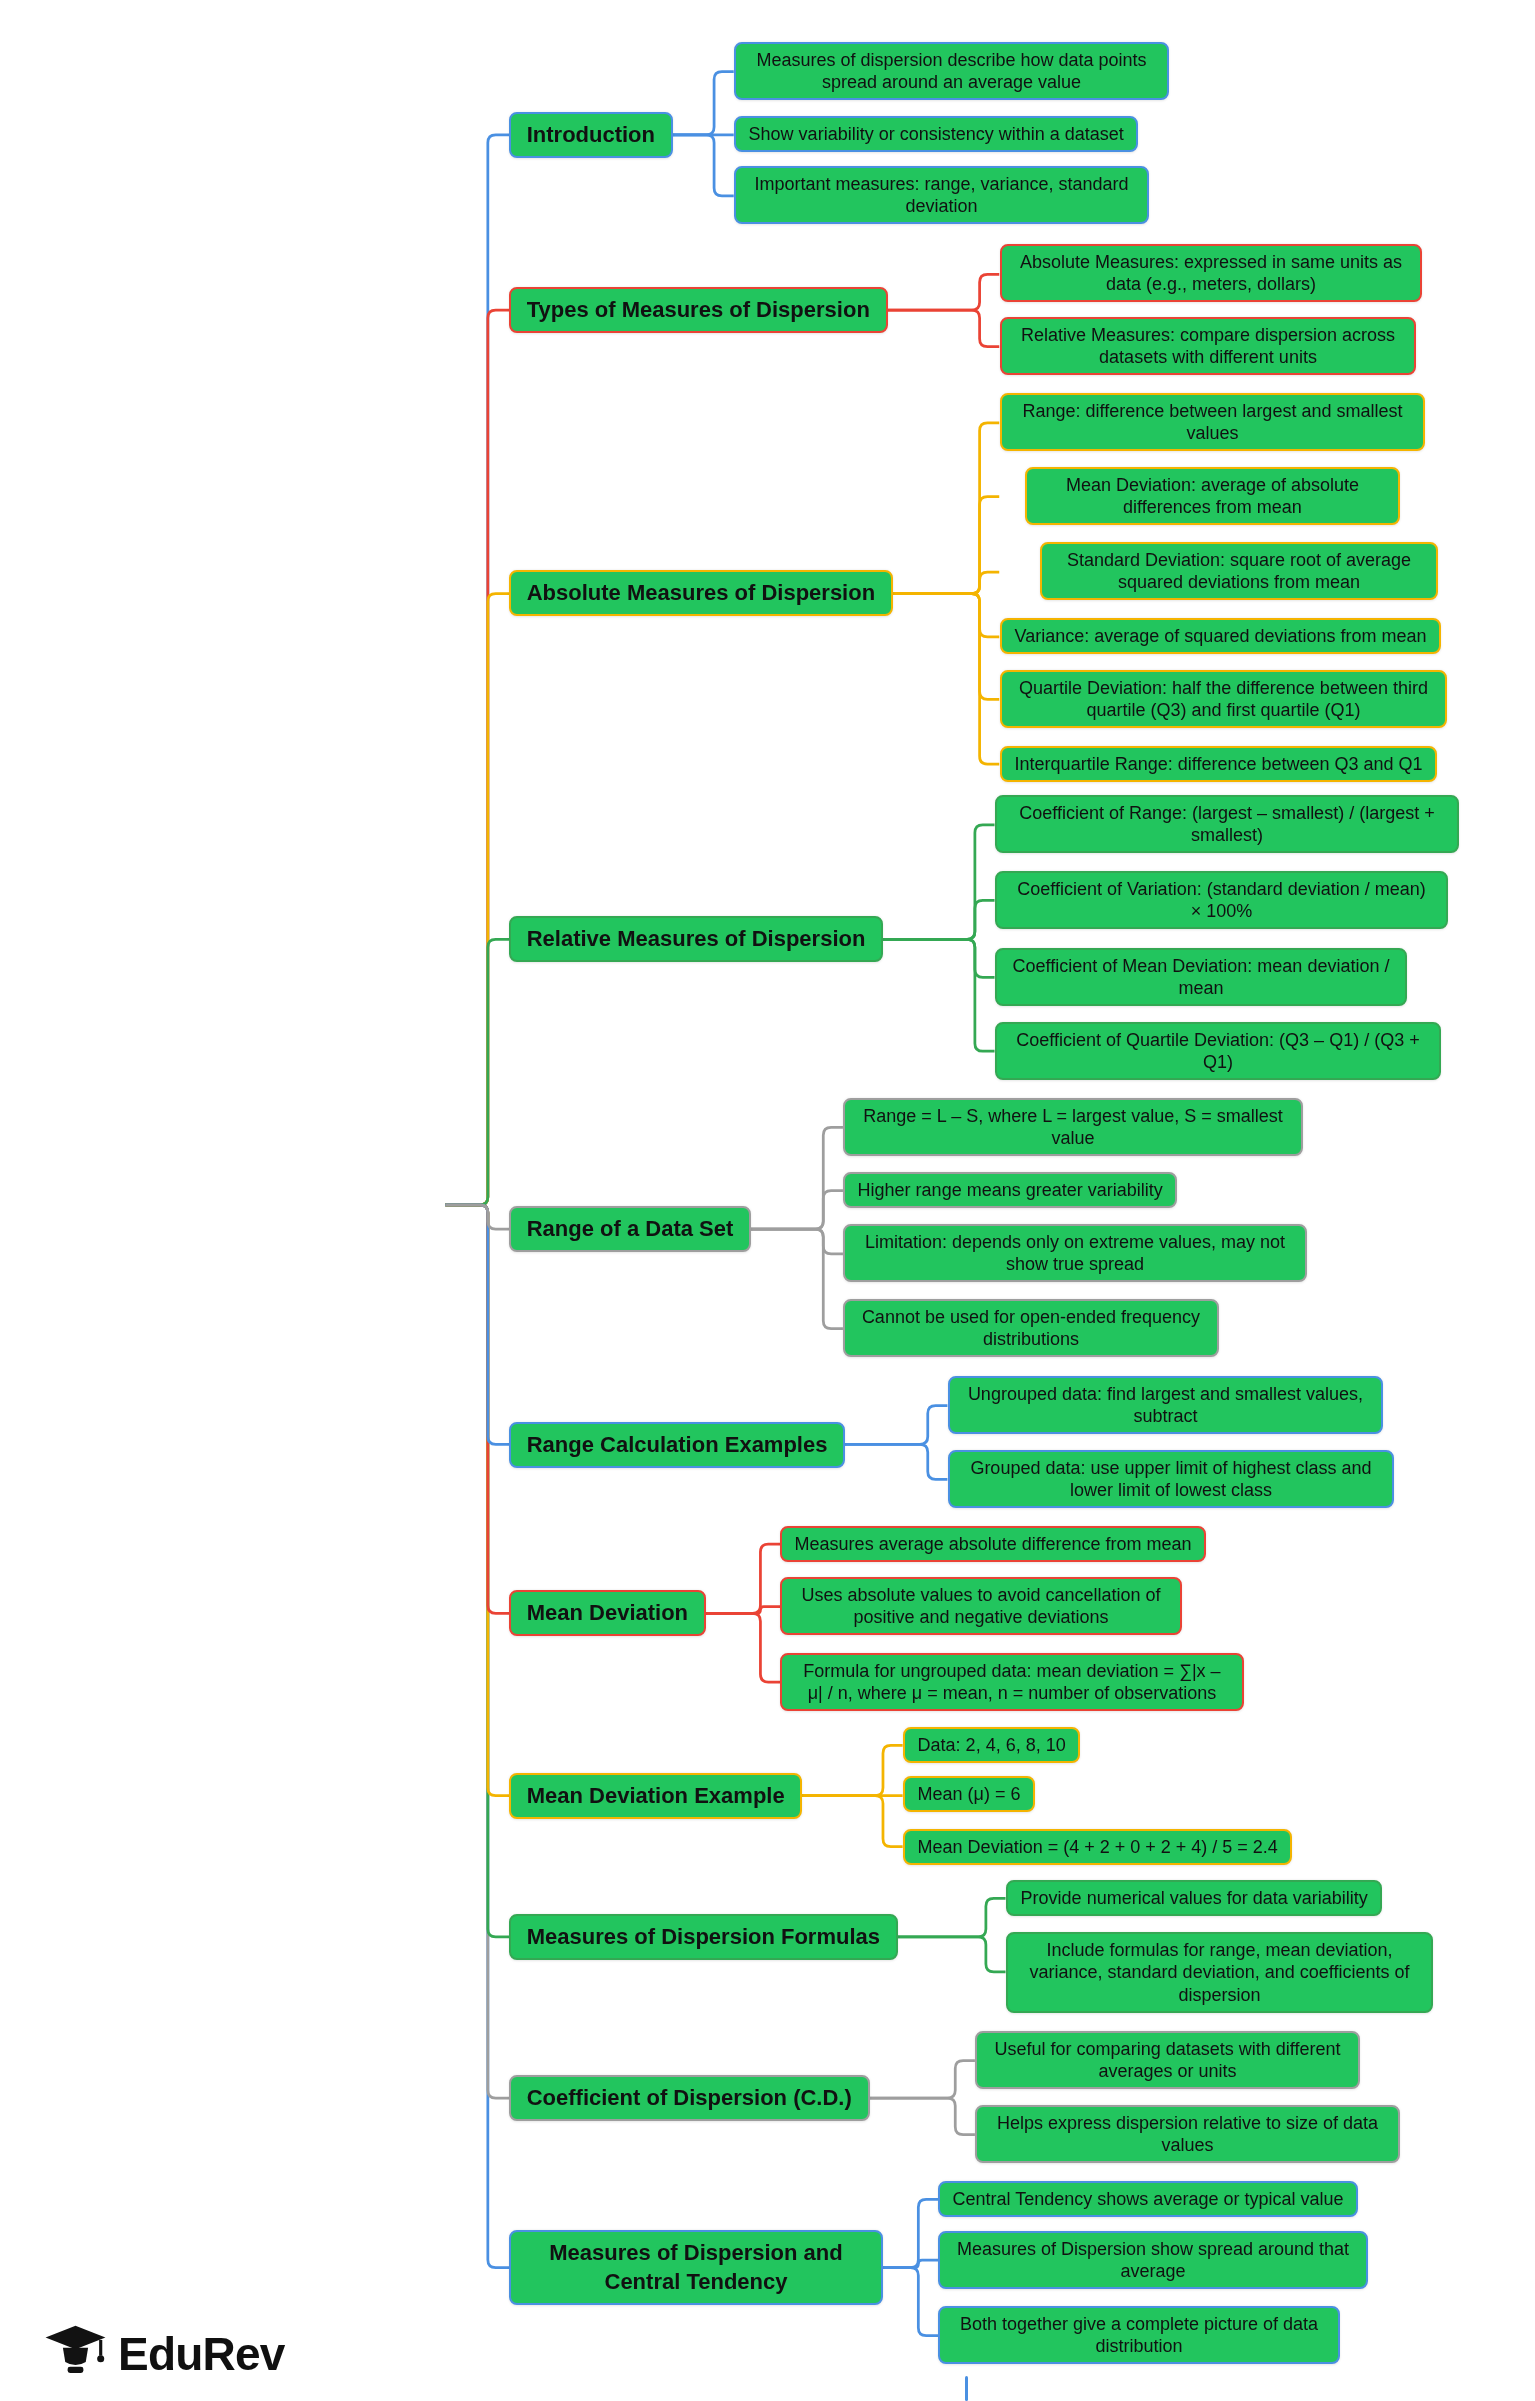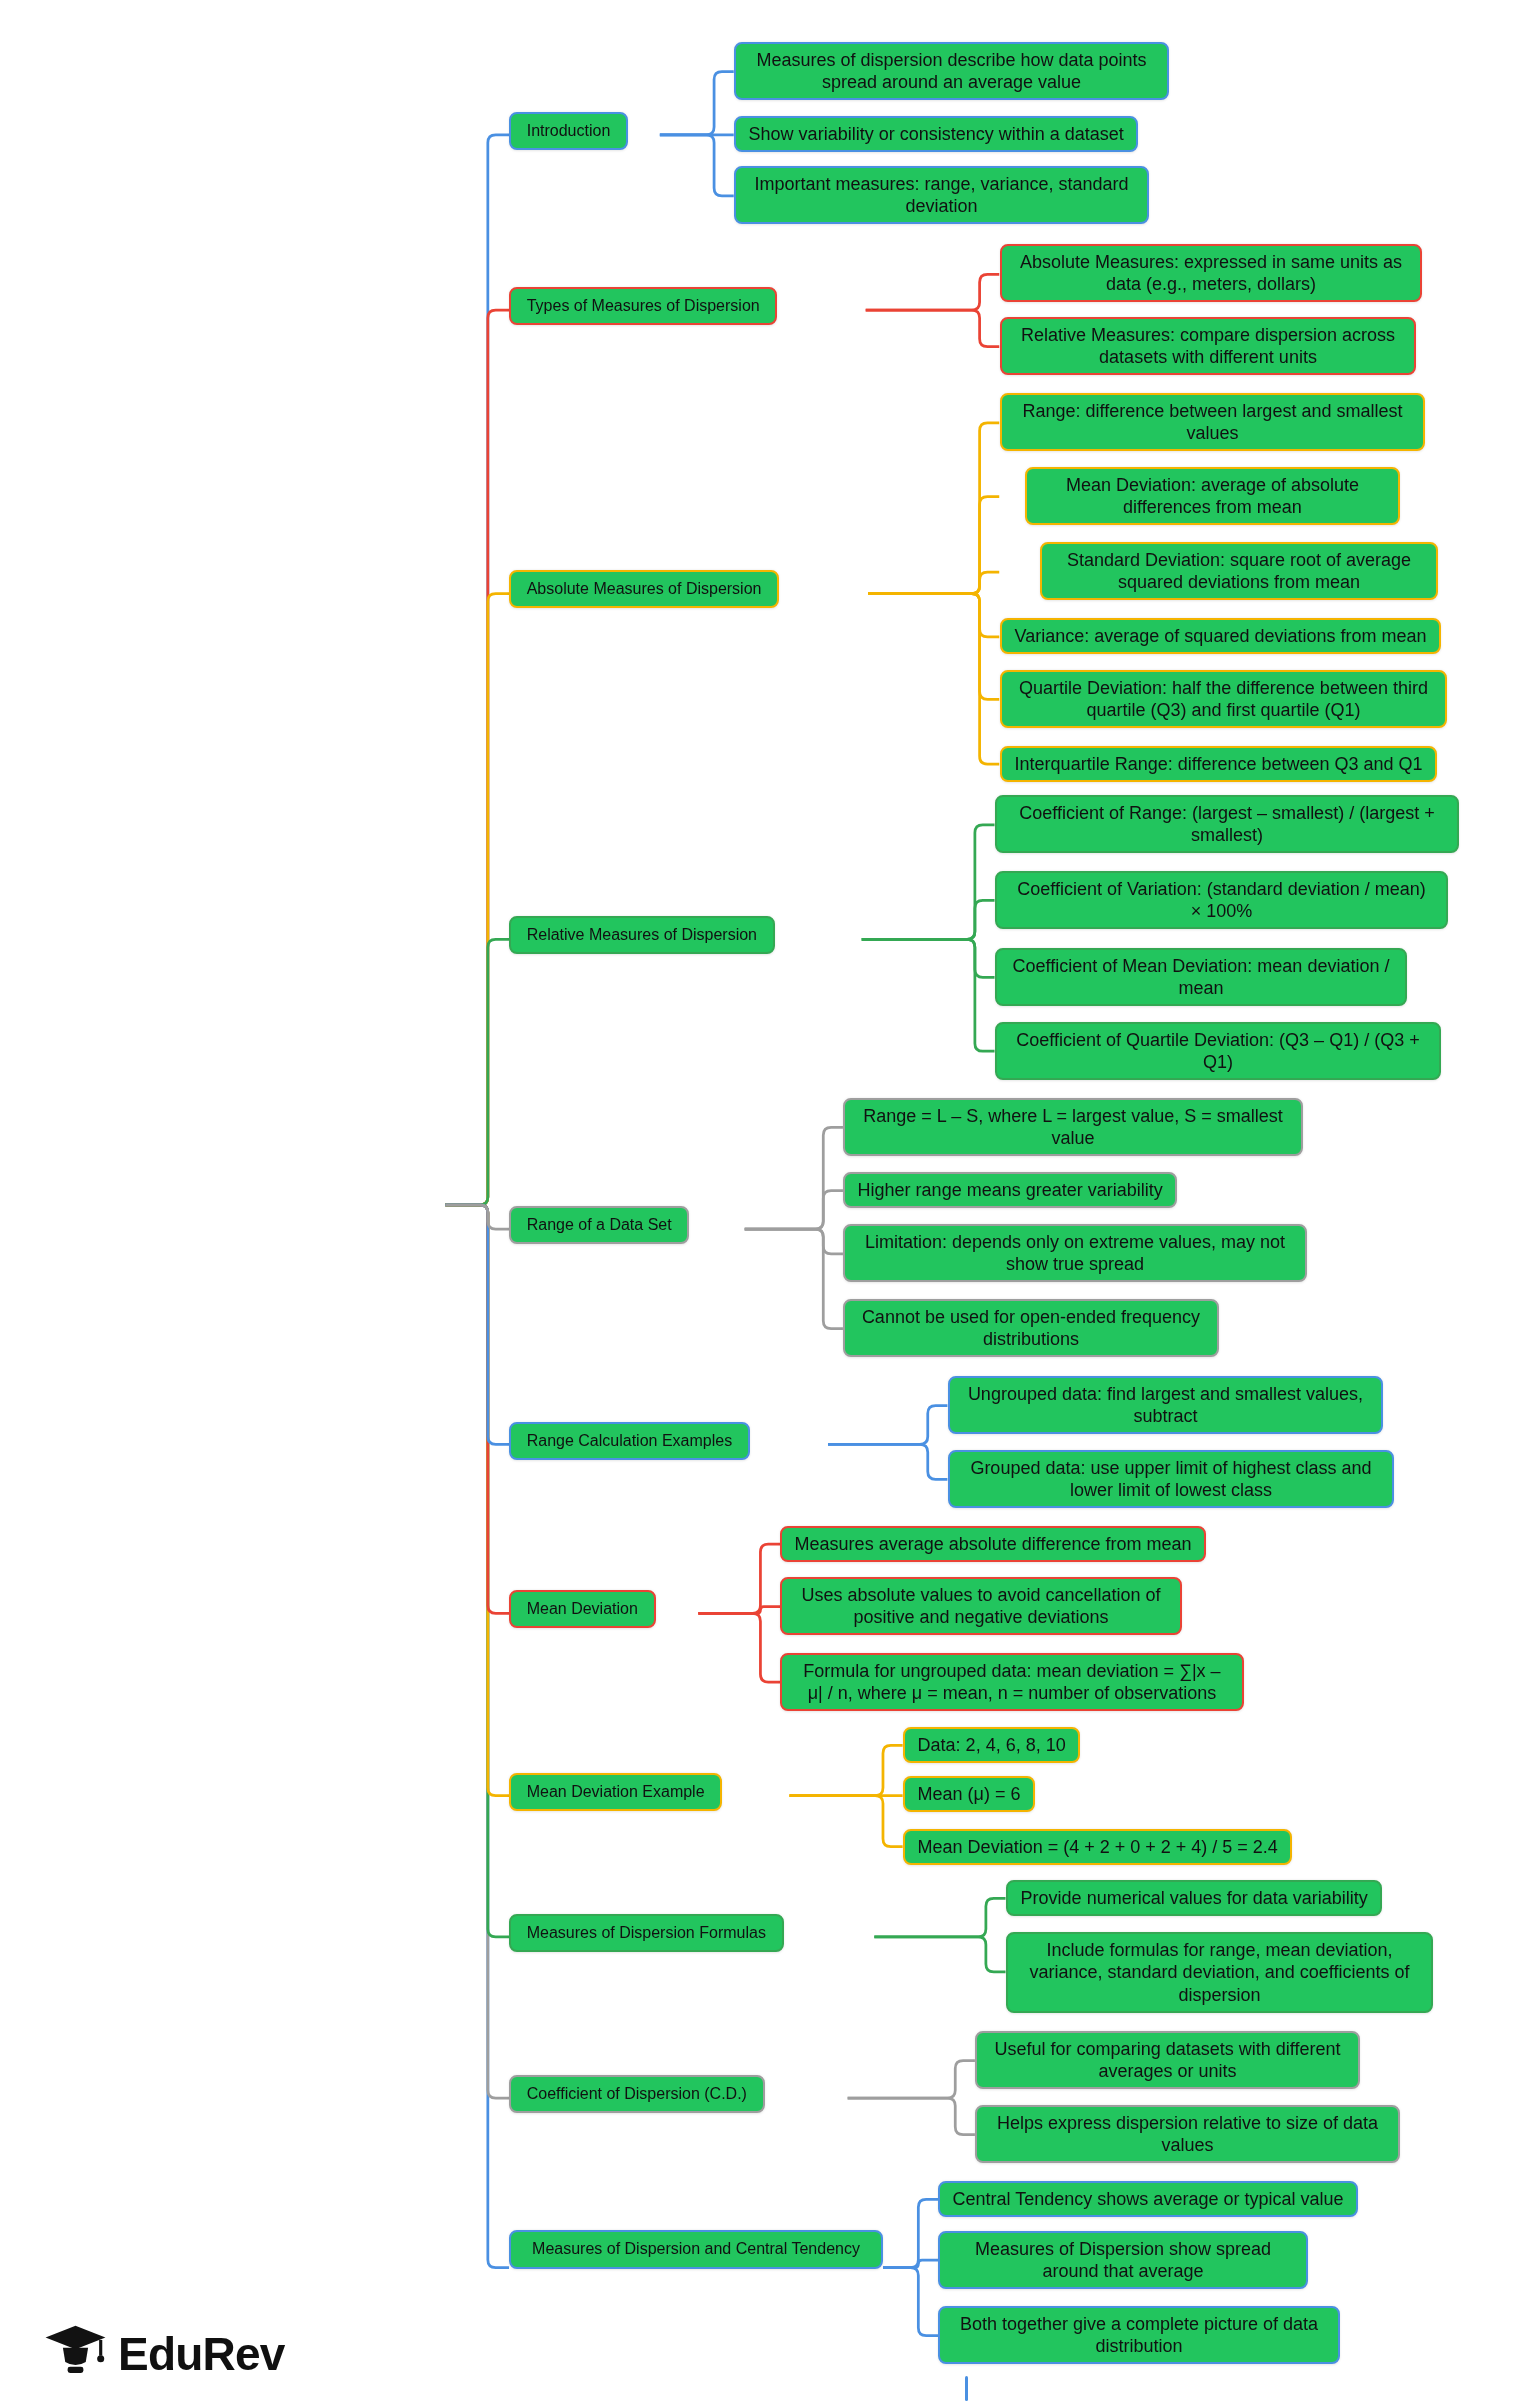--- a/index.html
+++ b/index.html
@@ -5,21 +5,21 @@
   *{box-sizing:border-box;margin:0;padding:0}
   html,body{background:#ffffff}
   body{font-family:"Liberation Sans",sans-serif;color:#111}
   #canvas{position:relative;width:1535px;height:2401px;background:#fff;overflow:hidden}
   #connectors{position:absolute;left:0;top:0}
   .node{position:absolute;background:#22c55e;border:2.8px solid #999;border-radius:7.9px;
         text-align:center;line-height:1.25;padding:4.7px 12.6px;
         box-shadow:0 0.8px 2.4px rgba(0,0,0,.10)}
   .leaf{font-size:18px}
   .leaf.fit{white-space:nowrap}
-  .topic{font-size:16px;padding:7px 15.7px;white-space:nowrap;font-weight:400}
+  .topic{font-size:22px;padding:7px 15.7px;white-space:nowrap;font-weight:700}
   .topic.wrap{white-space:normal;line-height:1.3}
   .root{font-size:24px;font-weight:bold;border:none;padding:8.6px 15.7px;width:361px;
         box-shadow:0 0.8px 3.1px rgba(0,0,0,.25)}
   .logo{position:absolute;left:44px;top:2324px;display:flex;align-items:center;gap:11px}
   .logo-text{font-size:46px;font-weight:600;color:#101010;letter-spacing:-0.8px}
   .crop-line{position:absolute;left:965px;top:2376px;width:3.1px;height:25px;border-radius:1.6px}
 </style>
 </head>
 <body>
 
@@ -140,21 +140,21 @@
 
   <div class="branch">
     <div class="node topic" style="left: 509px; top: 2075px; border-color: rgb(158, 158, 158);">Coefficient of Dispersion (C.D.)</div>
     <div class="node leaf" style="left: 975px; top: 2031px; width: 385px; border-color: rgb(158, 158, 158);">Useful for comparing datasets with different averages or units</div>
     <div class="node leaf" style="left: 975px; top: 2105px; width: 425px; border-color: rgb(158, 158, 158);">Helps express dispersion relative to size of data values</div>
   </div>
 
   <div class="branch">
     <div class="node topic wrap" style="left: 509px; top: 2230px; width: 374px; border-color: rgb(74, 144, 226);">Measures of Dispersion and Central Tendency</div>
     <div class="node leaf fit" style="left: 938px; top: 2181px; border-color: rgb(74, 144, 226);">Central Tendency shows average or typical value</div>
-    <div class="node leaf" style="left: 938px; top: 2231px; width: 370px; border-color: rgb(74, 144, 226);">Measures of Dispersion show spread around that average</div>
+    <div class="node leaf" style="left: 938px; top: 2231px; width: 430px; border-color: rgb(74, 144, 226);">Measures of Dispersion show spread around that average</div>
     <div class="node leaf" style="left: 938px; top: 2306px; width: 402px; border-color: rgb(74, 144, 226);">Both together give a complete picture of data distribution</div>
   </div>
 
   <div class="logo">
     <span>
       <svg width="63" height="57" viewBox="0 0 80 72" aria-hidden="true">
         <polygon points="40,2 78,17 40,32 2,17" fill="#121212"></polygon>
         <path d="M24 30 L56 30 L53 48 Q40 56 27 48 Z" fill="#121212"></path>
         <rect x="30" y="54" width="20" height="8" rx="3" fill="#121212"></rect>
         <line x1="72" y1="20" x2="72" y2="40" stroke="#121212" stroke-width="4"></line>

